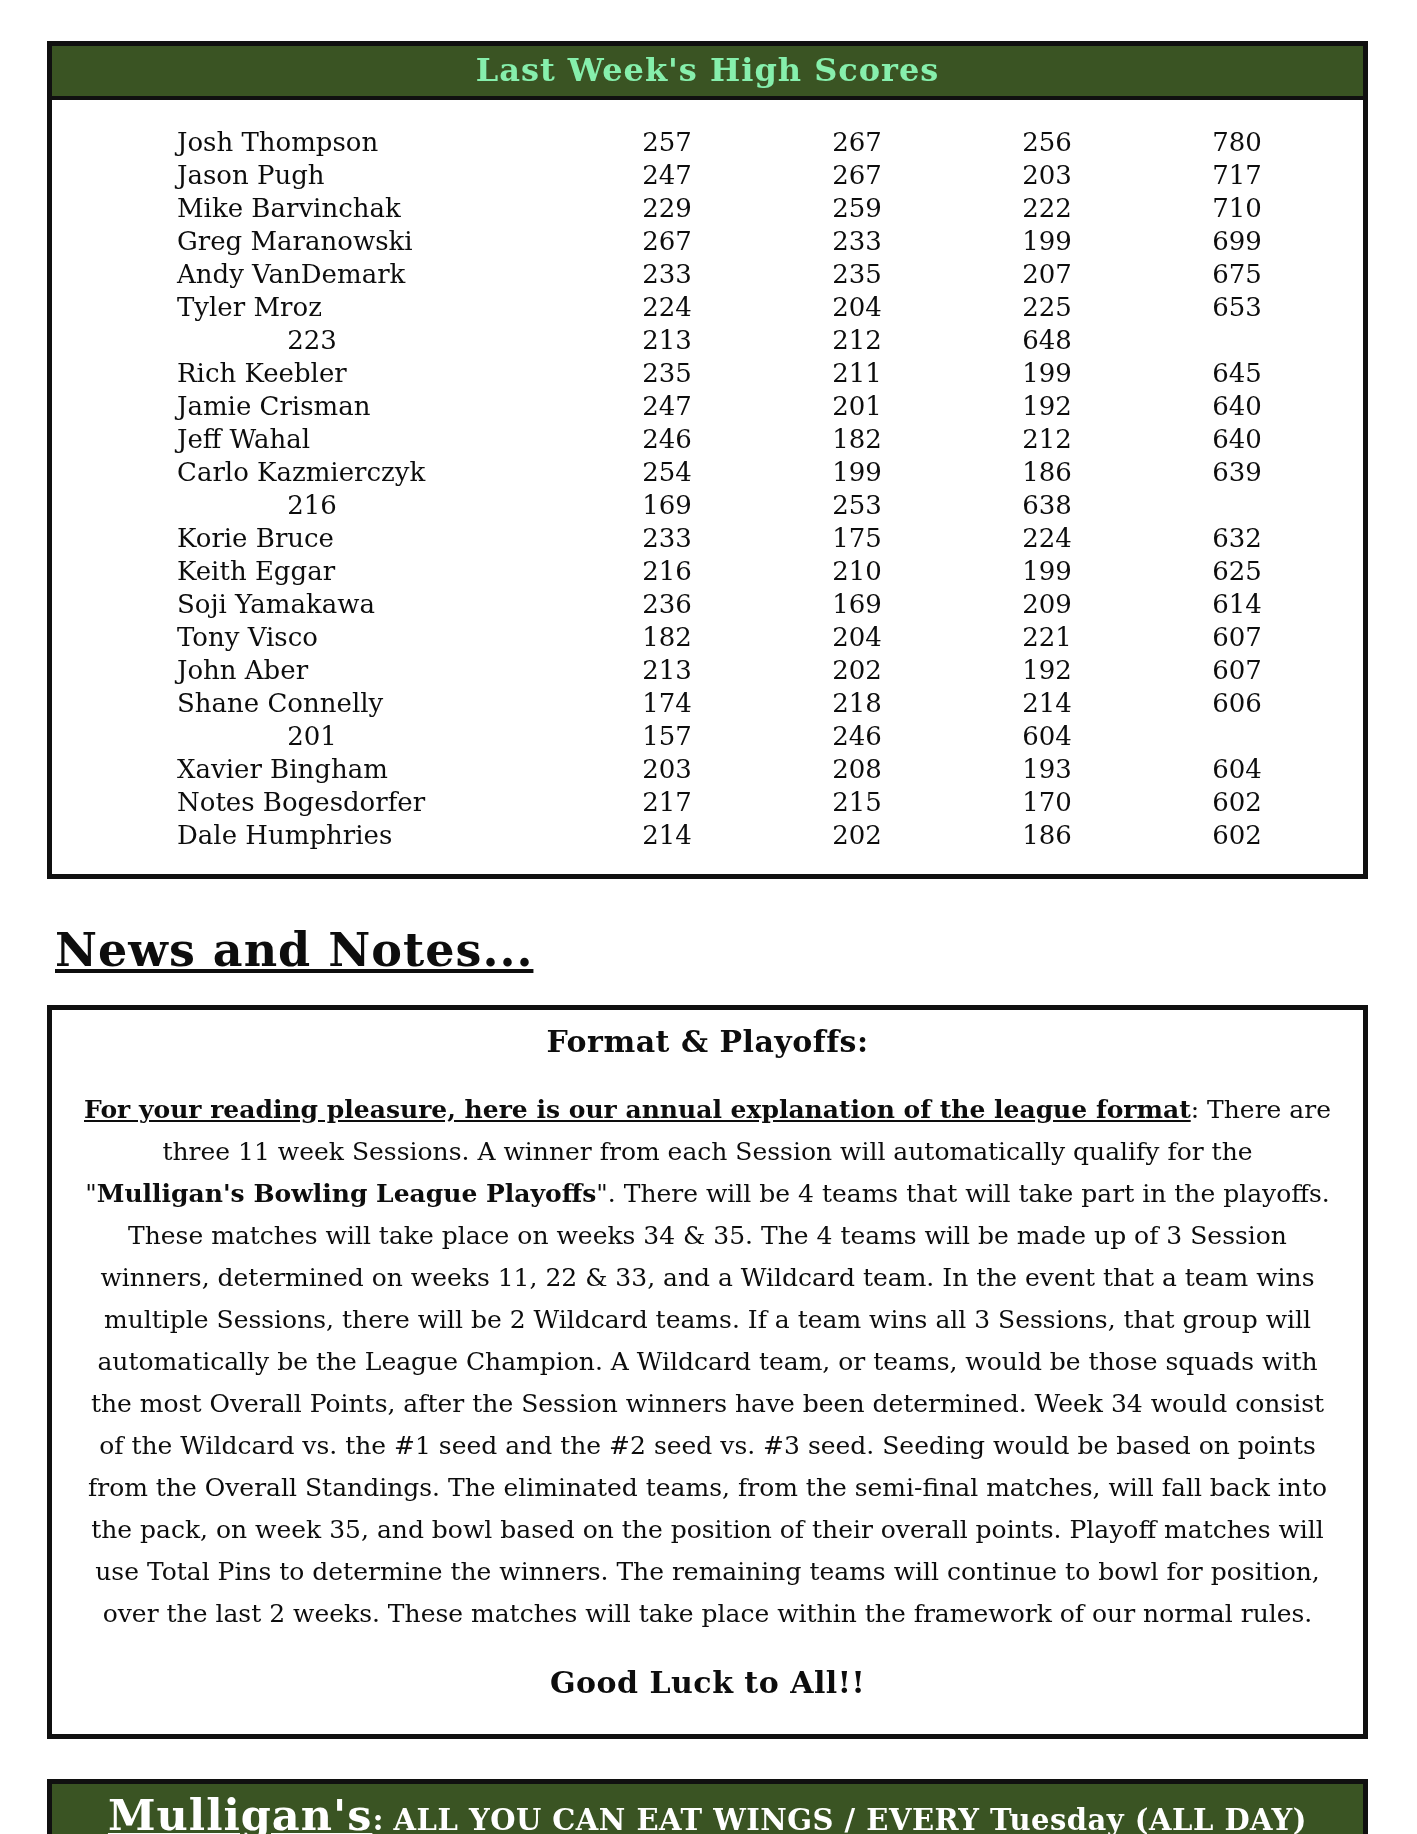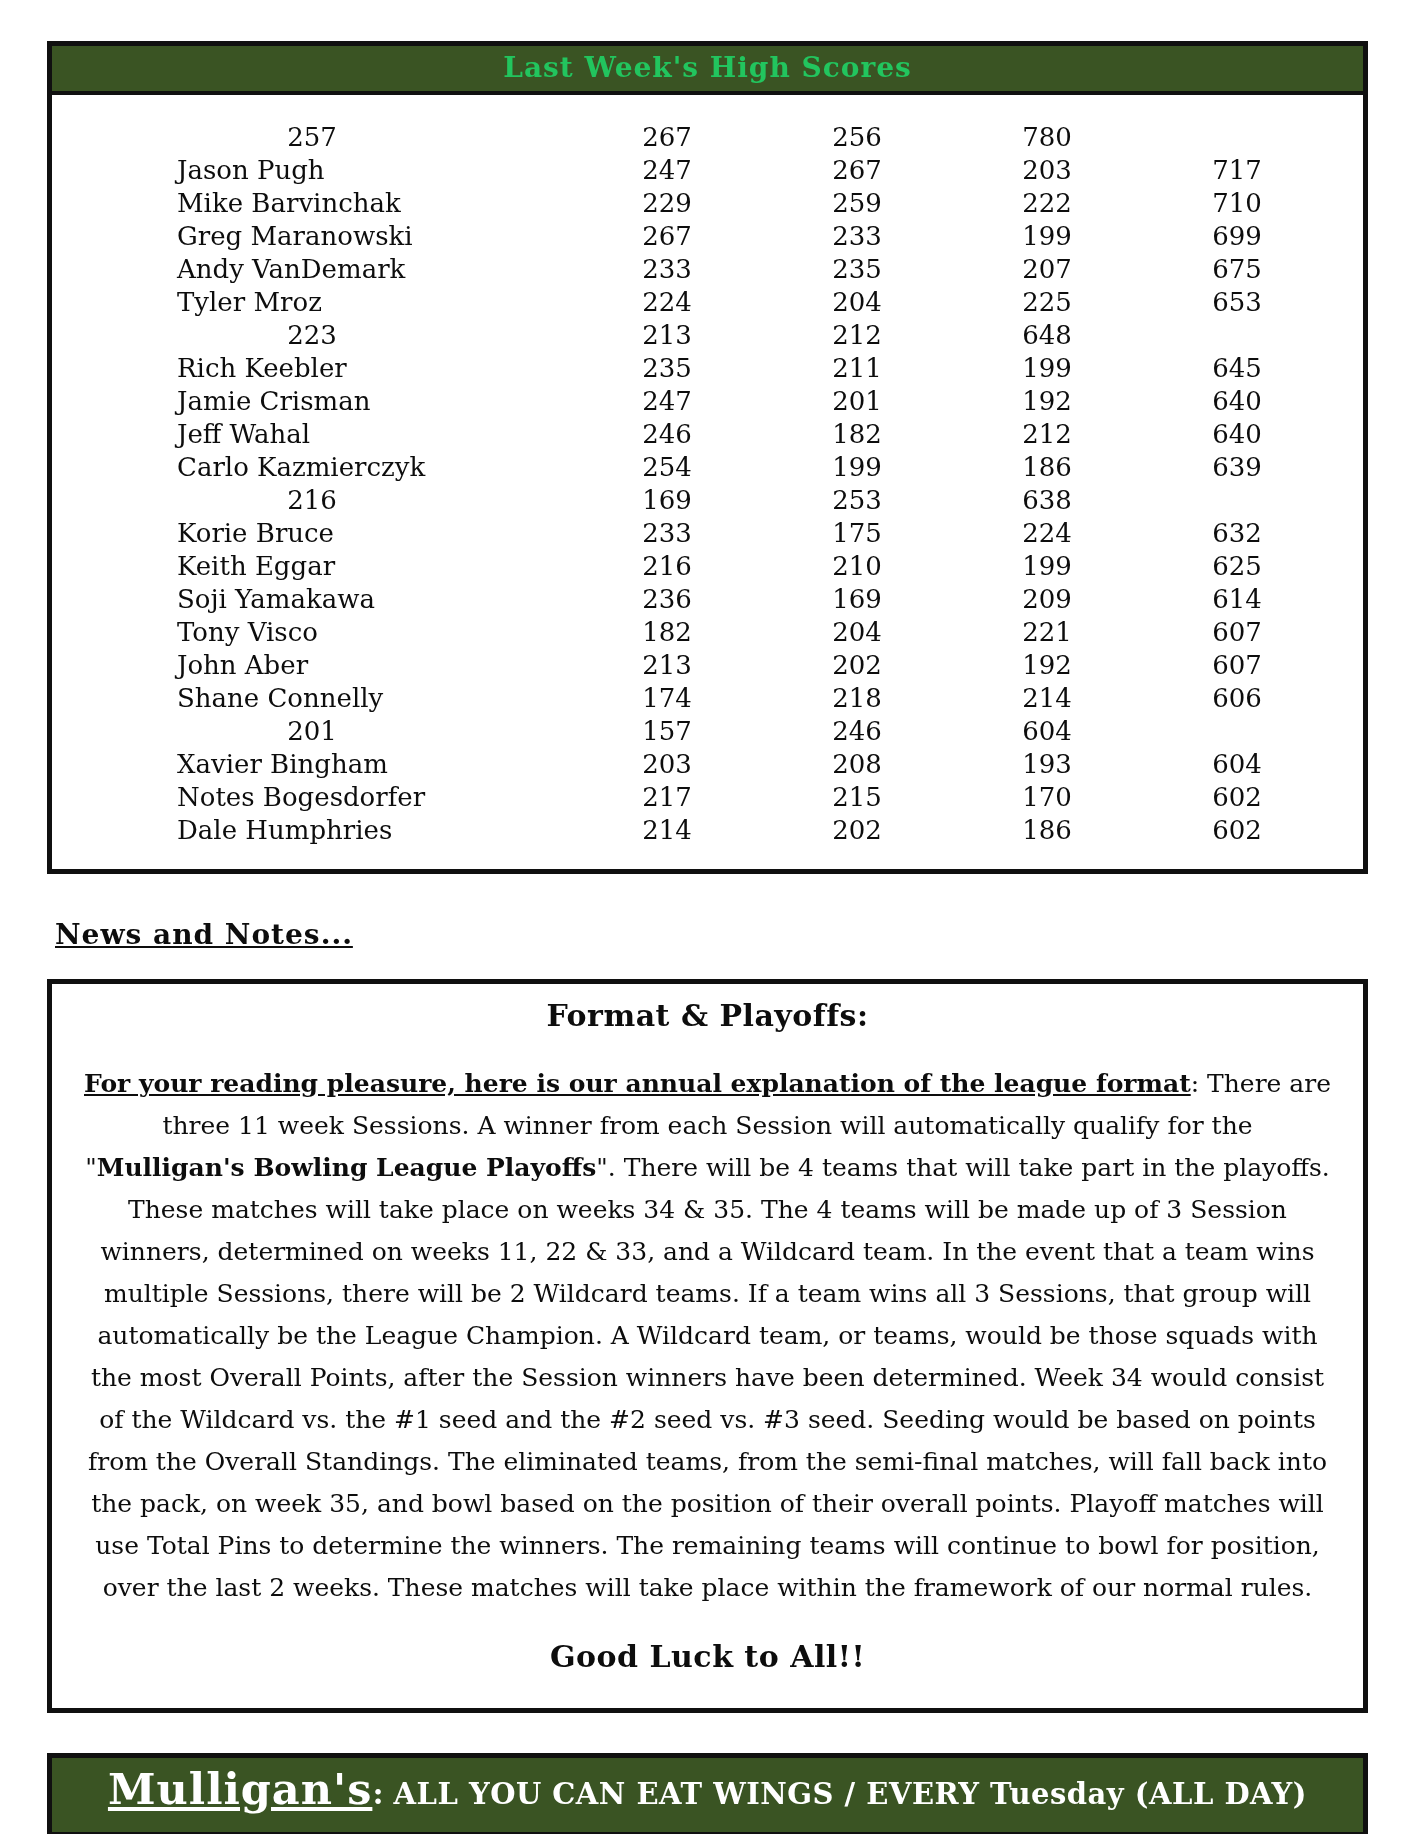--- a/index.html
+++ b/index.html
@@ -12,35 +12,35 @@
 
   
   .panel{border:5px solid #101010;background:#ffffff;}
   .panel-header{
     background:var(--green);
     border-bottom:4px solid #101010;
     text-align:center;
     padding:5px 0 7px 0;
   }
   .panel-title{
-    color:#22c55e;font-size:28px;font-weight:bold;letter-spacing:1px;
+    color:#86efac;font-size:32px;font-weight:bold;letter-spacing:1px;
   }
   .scores-body{padding:26px 0 22px 0;}
   .trow{
     display:grid;
     grid-template-columns:520px 190px 190px 190px 190px;
     height:33px;line-height:33px;font-size:26px;
   }
   .cell.name{padding-left:125px;text-align:left;white-space:nowrap;}
   .cell.num{text-align:center;}
 
   
   .news-heading{
     margin:44px 0 28px 8px;
-    font-size:28px;font-weight:bold;
+    font-size:46px;font-weight:bold;
     text-decoration:underline;
     letter-spacing:1px;
   }
 
   
   .format-panel{border:5px solid #101010;padding:8px 28px 20px 28px;}
   .format-heading{
     text-align:center;font-size:30px;font-weight:bold;margin:6px 0 30px 0;
     letter-spacing:.5px;
   }
@@ -75,20 +75,21 @@
 <body style="--green: #3a5423;">
 
 <div class="sheet">
 
   <div class="panel">
     <div class="panel-header">
       <span class="panel-title">Last Week's High Scores</span>
     </div>
     <div class="scores-body">
         <div class="trow">
+      <div class="cell name">Josh Thompson</div>
       <div class="cell num">257</div>
       <div class="cell num">267</div>
       <div class="cell num">256</div>
       <div class="cell num">780</div>
     </div>
         <div class="trow">
       <div class="cell name">Jason Pugh</div>
       <div class="cell num">247</div>
       <div class="cell num">267</div>
       <div class="cell num">203</div>

